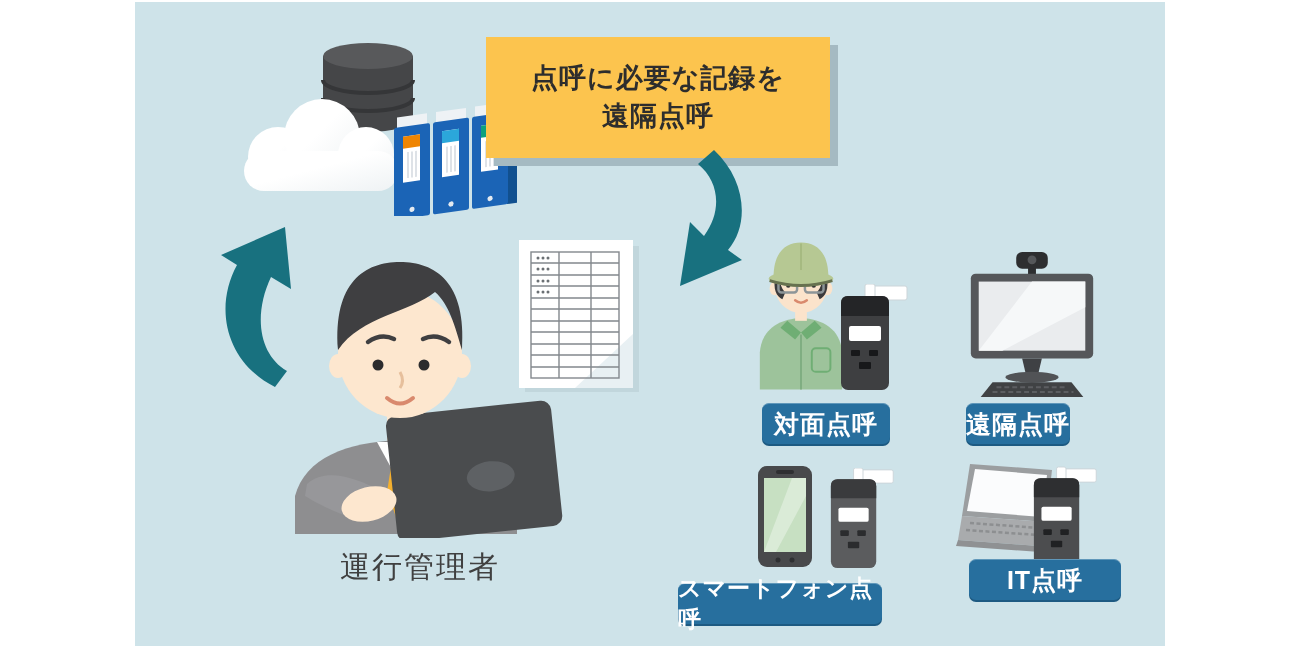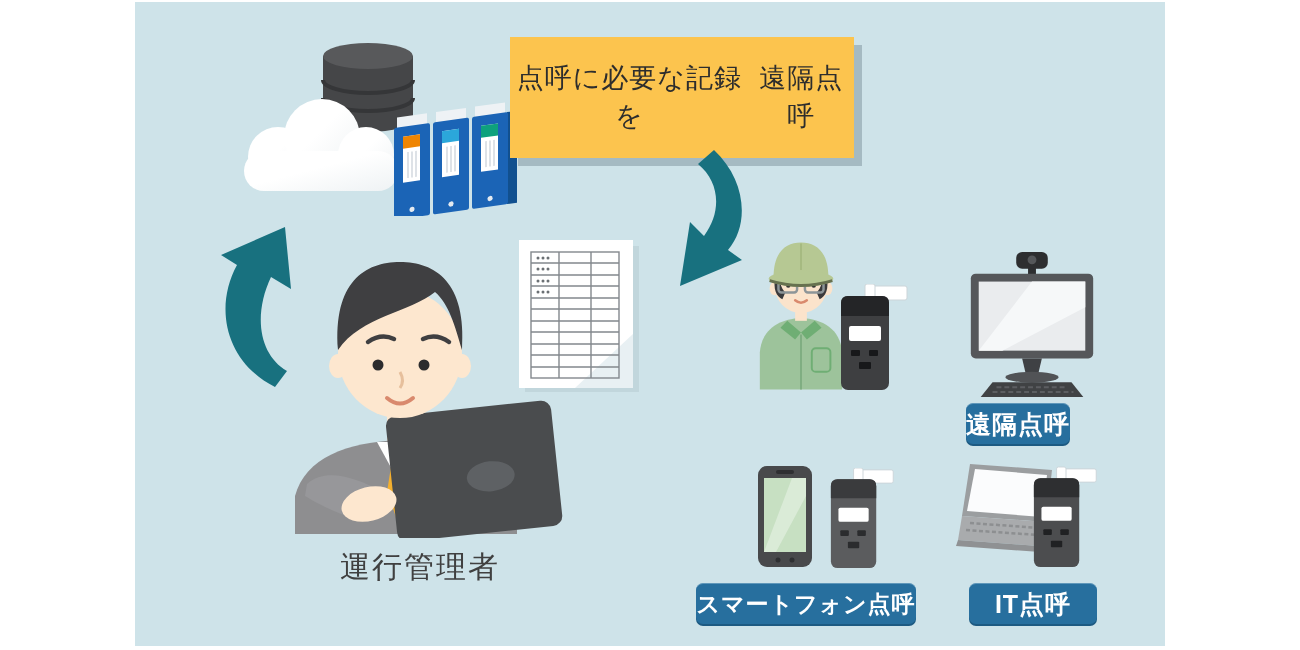--- a/index.html
+++ b/index.html
@@ -4,24 +4,23 @@
 <style>
   html,body{margin:0;padding:0;background:#ffffff;}
   body{font-family:"Liberation Sans","DejaVu Sans",sans-serif;}
   #stage{position:relative;width:1300px;height:650px;background:#ffffff;overflow:hidden;}
   #panel{position:absolute;left:135px;top:2px;width:1030px;height:644px;background:#cee3e9;}
   .abs{position:absolute;}
   
   #callout{
     position:absolute;left:486px;top:37px;width:344px;height:121px;
     background:#fcc44e;box-shadow:8px 8px 0 #a5bac2;
-    display:flex;flex-direction:row;align-items:center;justify-content:center;
-    color:#2d2d2d;font-weight:normal;font-size:27px;line-height:1.4;letter-spacing:1px;
+    display:flex;flex-direction:column;align-items:center;justify-content:center;
+    color:#2d2d2d;font-weight:bold;font-size:27px;line-height:1.4;letter-spacing:1px;
     text-align:center;
-    margin-left:24px;
   }
   
   .method-label{
     position:absolute;height:40px;background:#276f9e;border-radius:7px;
     border-top:1px solid #5f97ba;box-shadow:0 2px 0 #1d5a82;
     display:flex;align-items:center;justify-content:center;
     color:#ffffff;font-weight:bold;font-size:25px;letter-spacing:1px;
   }
   #label-smartphone{font-size:23px;}
   #manager-label{
@@ -171,20 +170,21 @@
   <svg class="abs" style="left:838px;top:284px" width="74" height="108" viewBox="0 0 72 108">
     <rect x="30" y="2" width="38" height="14" rx="2" fill="#ffffff" stroke="#ccd5d9"></rect>
     <rect x="26" y="0" width="10" height="18" rx="2" fill="#ffffff" stroke="#ccd5d9"></rect>
     <rect x="2" y="12" width="48" height="94" rx="7" fill="#3e3f41"></rect>
     <path d="M2,32 L2,19 Q2,12 9,12 L43,12 Q50,12 50,19 L50,32 Z" fill="#242527"></path>
     <rect x="10" y="42" width="32" height="15" rx="2" fill="#ffffff"></rect>
     <rect x="12" y="66" width="9" height="6" rx="1" fill="#17181a"></rect>
     <rect x="30" y="66" width="9" height="6" rx="1" fill="#17181a"></rect>
     <rect x="20" y="78" width="12" height="7" rx="1" fill="#17181a"></rect>
   </svg>
+  <div class="method-label" style="left:762px;top:403px;width:128px">対面点呼</div>
 
   <svg class="abs" style="left:962px;top:250px" width="140" height="148" viewBox="0 0 140 150">
     <rect x="66" y="18" width="8" height="8" fill="#2d2e30"></rect>
     <rect x="54" y="2" width="32" height="17" rx="6" fill="#2d2e30"></rect>
     <circle cx="70" cy="10" r="4.5" fill="#55575a"></circle>
     <rect x="8" y="24" width="124" height="86" rx="5" fill="#55575a"></rect>
     <rect x="16" y="32" width="108" height="70" fill="#eaecee"></rect>
     <polygon points="70,32 124,32 124,58 40,102 16,102" fill="#f6f8f9"></polygon>
     <path d="M60,110 L80,110 L76,127 L64,127 Z" fill="#3f4144"></path>
     <ellipse cx="70" cy="129" rx="27" ry="5.5" fill="#515356"></ellipse>
@@ -204,33 +204,33 @@
   <svg class="abs" style="left:828px;top:468px" width="70" height="102" viewBox="0 0 72 108">
     <rect x="30" y="2" width="38" height="14" rx="2" fill="#ffffff" stroke="#ccd5d9"></rect>
     <rect x="26" y="0" width="10" height="18" rx="2" fill="#ffffff" stroke="#ccd5d9"></rect>
     <rect x="2" y="12" width="48" height="94" rx="7" fill="#5b5c5e"></rect>
     <path d="M2,32 L2,19 Q2,12 9,12 L43,12 Q50,12 50,19 L50,32 Z" fill="#3a3b3d"></path>
     <rect x="10" y="42" width="32" height="15" rx="2" fill="#ffffff"></rect>
     <rect x="12" y="66" width="9" height="6" rx="1" fill="#2b2c2e"></rect>
     <rect x="30" y="66" width="9" height="6" rx="1" fill="#2b2c2e"></rect>
     <rect x="20" y="78" width="12" height="7" rx="1" fill="#2b2c2e"></rect>
   </svg>
-  <div class="method-label" id="label-smartphone" style="left:696px;top:583px;width:220px">スマートフォン点呼</div>
+  <div class="method-label" id="label-smartphone" style="left:678px;top:583px;width:204px">スマートフォン点呼</div>
 
   <svg class="abs" style="left:948px;top:460px" width="128" height="96" viewBox="0 0 128 96">
     <polygon points="22,4 104,10 98,62 14,56" fill="#9b9ea0"></polygon>
     <polygon points="27,9 99,15 94,57 19,51" fill="#fbfcfd"></polygon>
     <polygon points="14,56 98,62 90,86 10,80" fill="#a9abad"></polygon>
     <path d="M22,63 L92,68 M18,70 L90,75" stroke="#8d8f91" stroke-width="2.5" stroke-dasharray="4 2.5"></path>
     <polygon points="10,80 90,86 92,92 8,86" fill="#8f9193"></polygon>
   </svg>
   <svg class="abs" style="left:1032px;top:466px" width="68" height="104" viewBox="0 0 72 108">
     <rect x="30" y="2" width="38" height="14" rx="2" fill="#ffffff" stroke="#ccd5d9"></rect>
     <rect x="26" y="0" width="10" height="18" rx="2" fill="#ffffff" stroke="#ccd5d9"></rect>
     <rect x="2" y="12" width="48" height="94" rx="7" fill="#4c4d4f"></rect>
     <path d="M2,32 L2,19 Q2,12 9,12 L43,12 Q50,12 50,19 L50,32 Z" fill="#2e2f31"></path>
     <rect x="10" y="42" width="32" height="15" rx="2" fill="#ffffff"></rect>
     <rect x="12" y="66" width="9" height="6" rx="1" fill="#202123"></rect>
     <rect x="30" y="66" width="9" height="6" rx="1" fill="#202123"></rect>
     <rect x="20" y="78" width="12" height="7" rx="1" fill="#202123"></rect>
   </svg>
-  <div class="method-label" style="left:969px;top:583px;width:128px">IT点呼</div>
+  <div class="method-label" style="left:969px;top:559px;width:152px">IT点呼</div>
 </div>
 
 </body></html>

